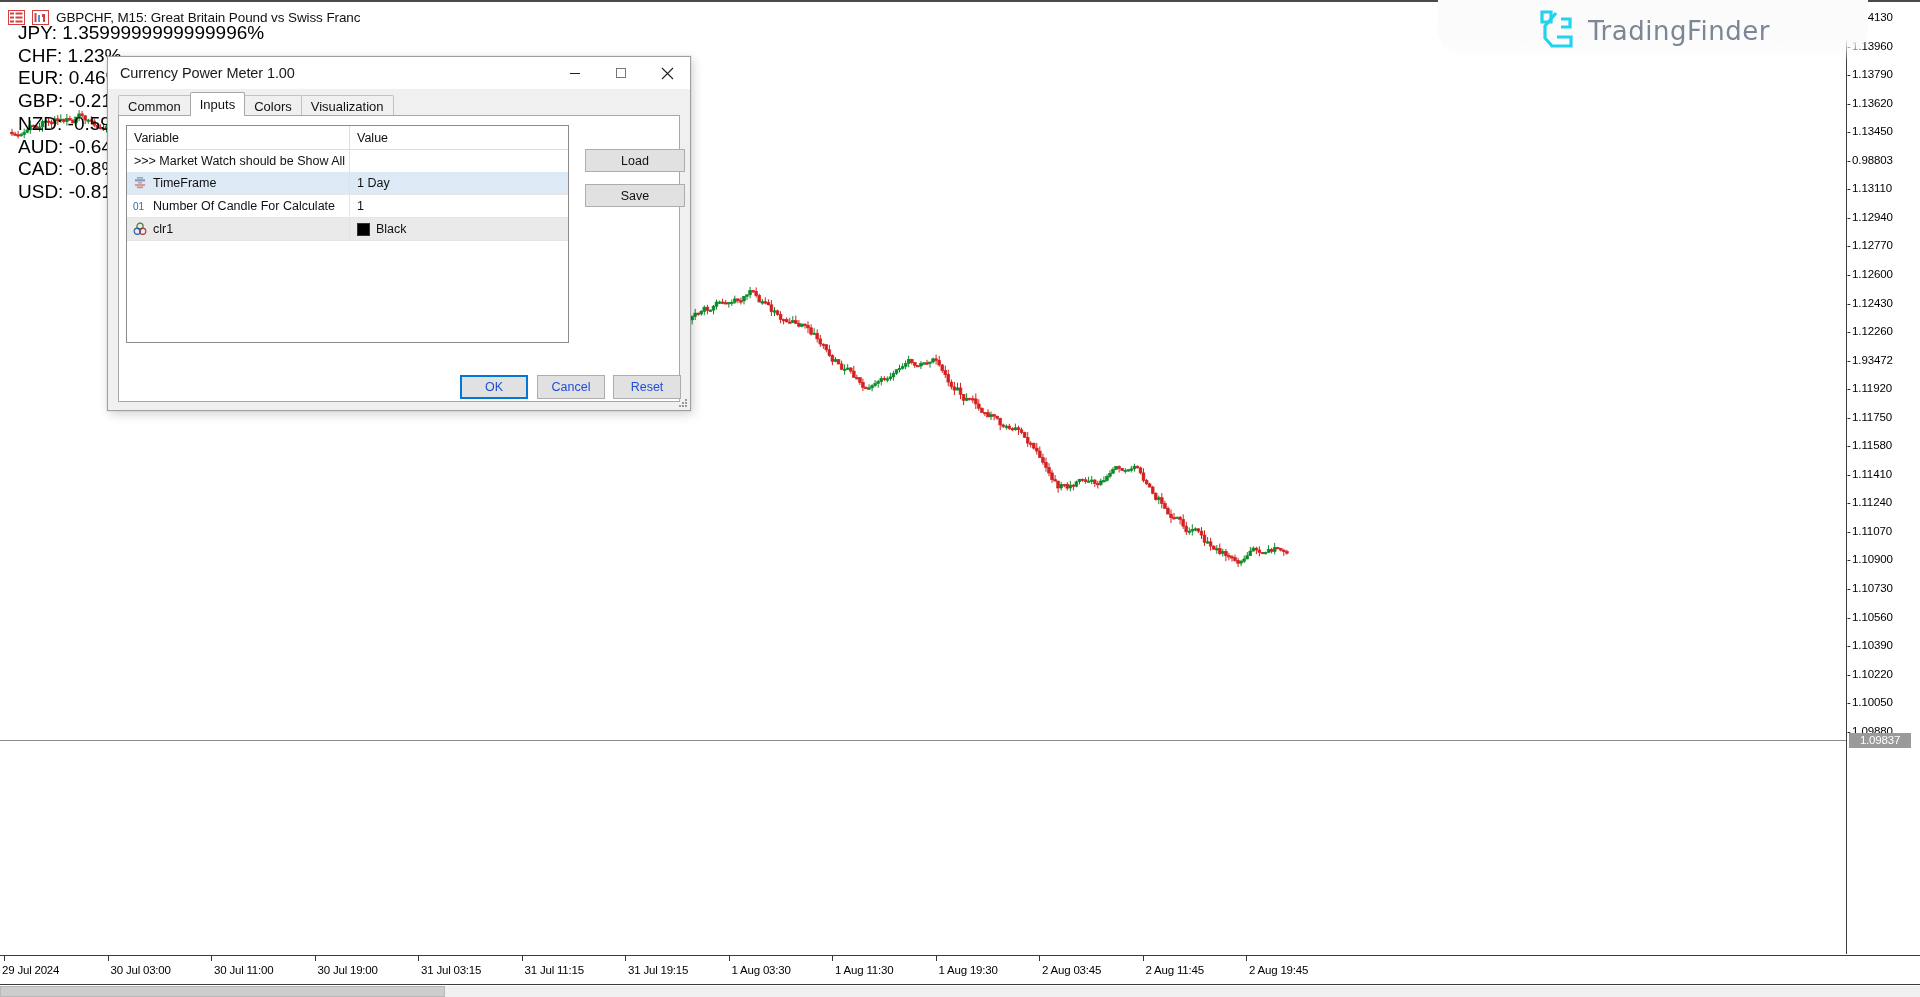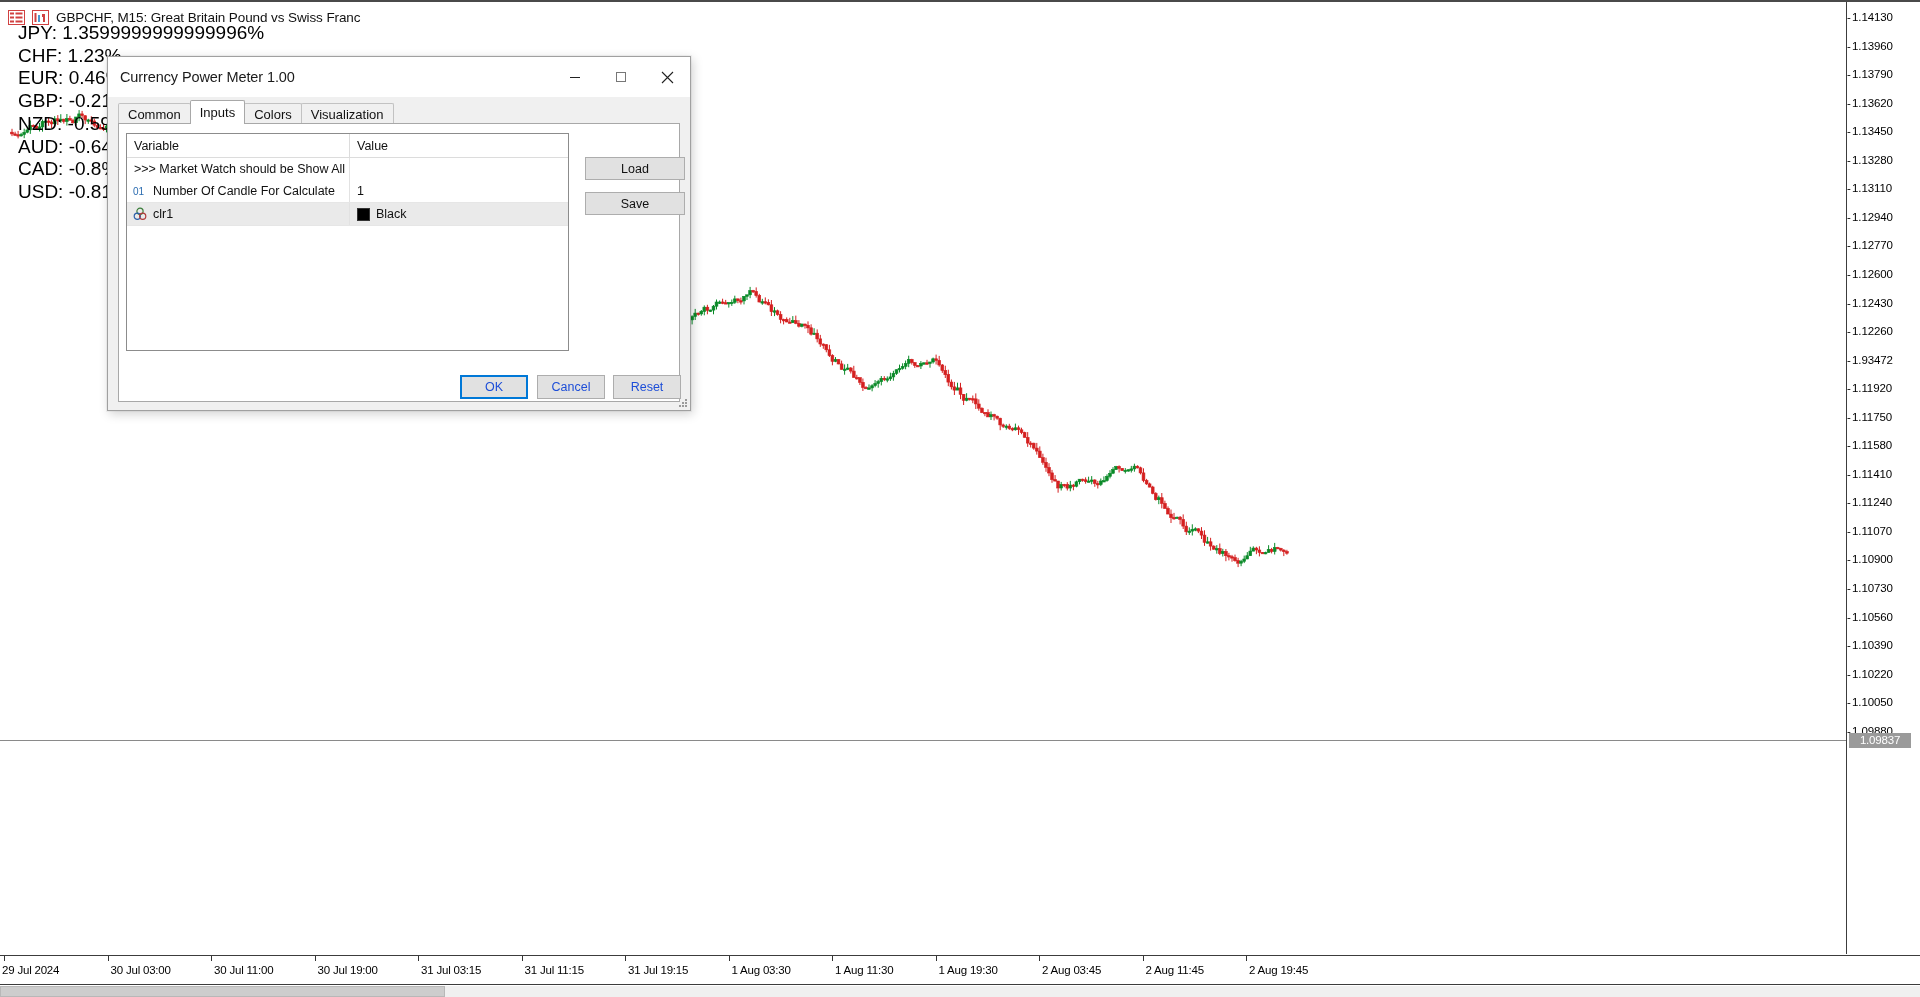--- a/index.html
+++ b/index.html
@@ -177,21 +177,21 @@
     left: 107px; top: 56px;
     width: 584px; height: 355px;
     background: #f0f0f0;
     border: 1px solid #a0a0a0;
     box-shadow: 0 0 0 1px rgba(0,0,0,0.04), 2px 3px 10px rgba(0,0,0,0.18);
     z-index: 20;
     display: flex;
     flex-direction: column;
   }
   #dialog-titlebar {
-    height: 40px;
+    height: 32px;
     background: #ffffff;
     display: flex;
     align-items: center;
     flex: 0 0 auto;
   }
   #dialog-title {
     padding-left: 12px;
     font-size: 14.5px;
     color: #1a1a1a;
     flex: 1 1 auto;
@@ -1214,21 +1214,21 @@
     </div>
 
     <div id="current-price-line" style="top: 739.75px;"></div>
 
     <div id="price-scale">
         <div class="price-tick" style="top: 9px;"><span class="dash">-</span><span>1.14130</span></div>
         <div class="price-tick" style="top: 37.55px;"><span class="dash">-</span><span>1.13960</span></div>
         <div class="price-tick" style="top: 66.1px;"><span class="dash">-</span><span>1.13790</span></div>
         <div class="price-tick" style="top: 94.65px;"><span class="dash">-</span><span>1.13620</span></div>
         <div class="price-tick" style="top: 123.2px;"><span class="dash">-</span><span>1.13450</span></div>
-        <div class="price-tick" style="top: 151.75px;"><span class="dash">-</span><span>1.13280</span></div>
+        <div class="price-tick" style="top: 151.75px;"><span class="dash">-</span><span>0.98803</span></div>
         <div class="price-tick" style="top: 180.3px;"><span class="dash">-</span><span>1.13110</span></div>
         <div class="price-tick" style="top: 208.85px;"><span class="dash">-</span><span>1.12940</span></div>
         <div class="price-tick" style="top: 237.4px;"><span class="dash">-</span><span>1.12770</span></div>
         <div class="price-tick" style="top: 265.95px;"><span class="dash">-</span><span>1.12600</span></div>
         <div class="price-tick" style="top: 294.5px;"><span class="dash">-</span><span>1.12430</span></div>
         <div class="price-tick" style="top: 323.05px;"><span class="dash">-</span><span>1.12260</span></div>
         <div class="price-tick" style="top: 351.6px;"><span class="dash">-</span><span>1.93472</span></div>
         <div class="price-tick" style="top: 380.15px;"><span class="dash">-</span><span>1.11920</span></div>
         <div class="price-tick" style="top: 408.7px;"><span class="dash">-</span><span>1.11750</span></div>
         <div class="price-tick" style="top: 437.25px;"><span class="dash">-</span><span>1.11580</span></div>
@@ -1307,20 +1307,30 @@
       <div class="cpm-row">JPY: 1.3599999999999996%</div>
       <div class="cpm-row">CHF: 1.23%</div>
       <div class="cpm-row">EUR: 0.46%</div>
       <div class="cpm-row">GBP: -0.21%</div>
       <div class="cpm-row">NZD: -0.59%</div>
       <div class="cpm-row">AUD: -0.64%</div>
       <div class="cpm-row">CAD: -0.8%</div>
       <div class="cpm-row">USD: -0.81%</div>
     </div>
 
+  <div id="tf-watermark">
+    <span>
+      <svg id="tf-logo-icon" width="40" height="44" viewBox="0 0 40 44">
+        <path d="M6 3 h9 v10 h-9 z" fill="none" stroke="#22d3ee" stroke-width="3.2"></path>
+        <path d="M25 10 h9 v8 h-9" fill="none" stroke="#22d3ee" stroke-width="3.2"></path>
+        <path d="M20 4 L9 17 v12 l7 8 h19 v-9 h-14" fill="none" stroke="#22d3ee" stroke-width="3.2" stroke-linejoin="miter"></path>
+      </svg>
+    </span>
+    <span id="tf-wordmark">TradingFinder</span>
+  </div>
 
   <div id="dialog">
 
     <div id="dialog-titlebar">
       <div id="dialog-title">Currency Power Meter 1.00</div>
       <div class="win-btn" id="btn-min">
         <svg width="12" height="12" viewBox="0 0 12 12">
             <rect x="1" y="6" width="10" height="1" fill="#222"></rect>
           </svg>
       </div>
@@ -1349,20 +1359,35 @@
 
         <div id="params-panel">
           <div class="tbl-head">
             <div class="col-var">Variable</div>
             <div class="col-val">Value</div>
           </div>
           <div id="tbl-rows">
               <div class="tbl-row note">
                 <div class="cell-var" style="width: 222px; flex: 0 0 222px; padding-left: 7px;">&gt;&gt;&gt; Market Watch should be Show All &lt;&lt;&lt;</div>
                 <div class="cell-val"></div>
+              </div>
+              <div class="tbl-row sel">
+                <div class="cell-var">
+                  <svg class="row-icon" viewBox="0 0 14 14" width="14" height="14">
+                    <rect x="4" y="1" width="6" height="1.6" fill="#8fa8c8"></rect>
+                    <rect x="2" y="3.2" width="10" height="2.2" fill="#7fa0c4"></rect>
+                    <rect x="5" y="5.8" width="4" height="1.8" fill="#c9a0a0"></rect>
+                    <rect x="2" y="8" width="10" height="2.2" fill="#d99a9a"></rect>
+                    <rect x="4" y="10.6" width="6" height="1.6" fill="#c98f8f"></rect>
+                  </svg>
+                  <span>TimeFrame</span>
+                </div>
+                <div class="cell-val">
+                  <span>1 Day</span>
+                </div>
               </div>
               <div class="tbl-row">
                 <div class="cell-var">
                   <svg class="row-icon" viewBox="0 0 14 14" width="14" height="14">
                     <text x="0" y="11" font-size="10" fill="#2b6cb0" font-family="&quot;Liberation Sans&quot;, sans-serif">01</text>
                   </svg>
                   <span>Number Of Candle For Calculate</span>
                 </div>
                 <div class="cell-val">
                   <span>1</span>

